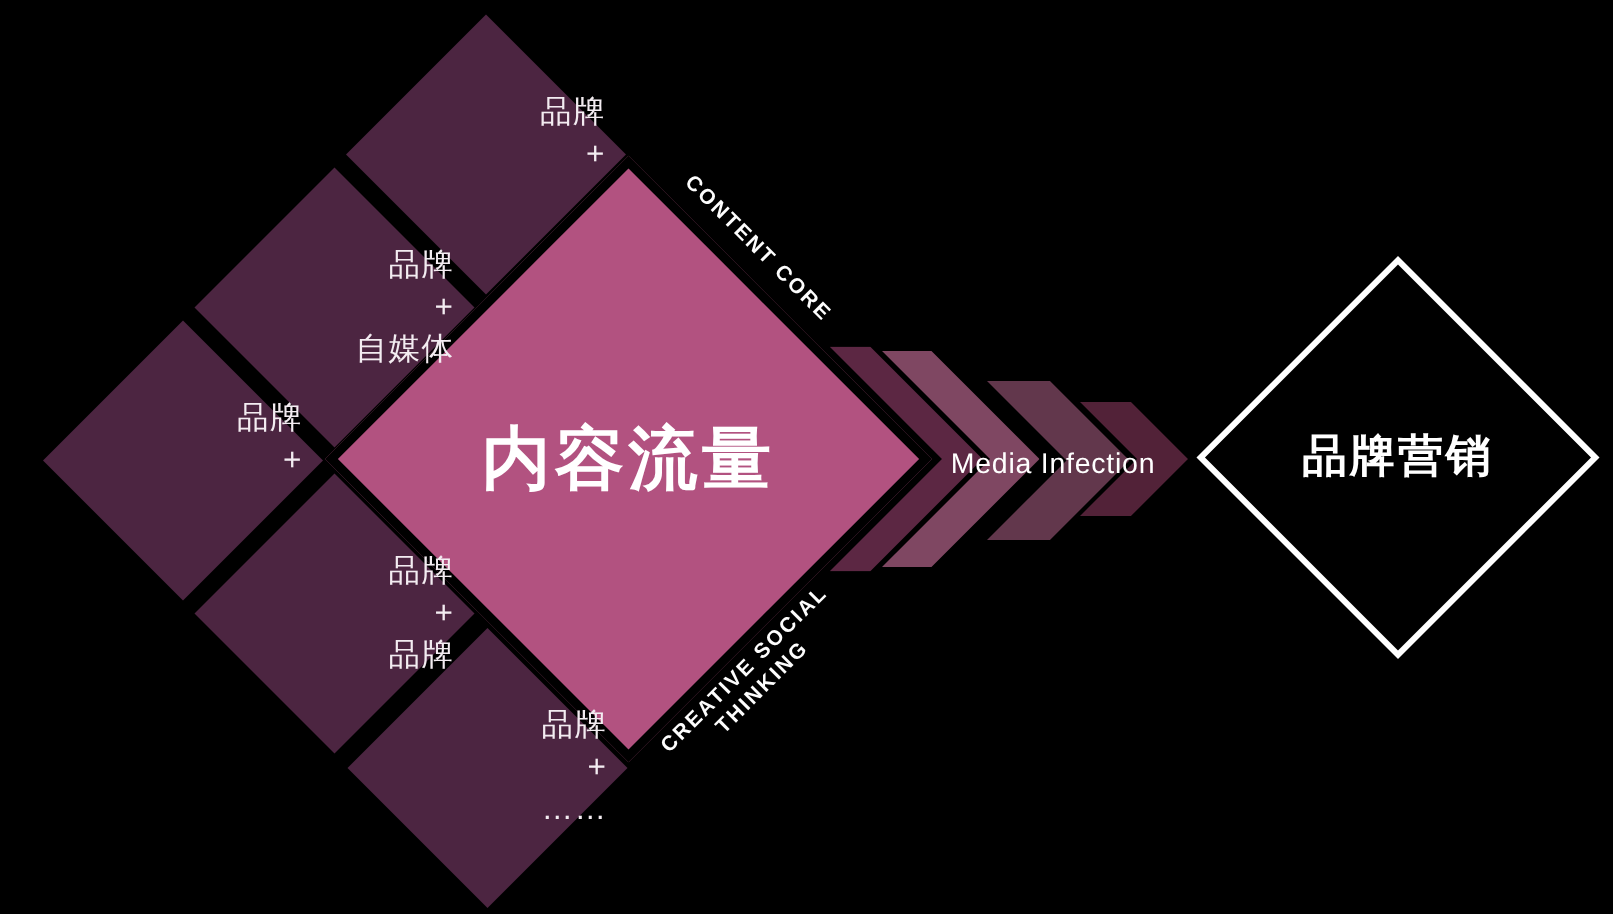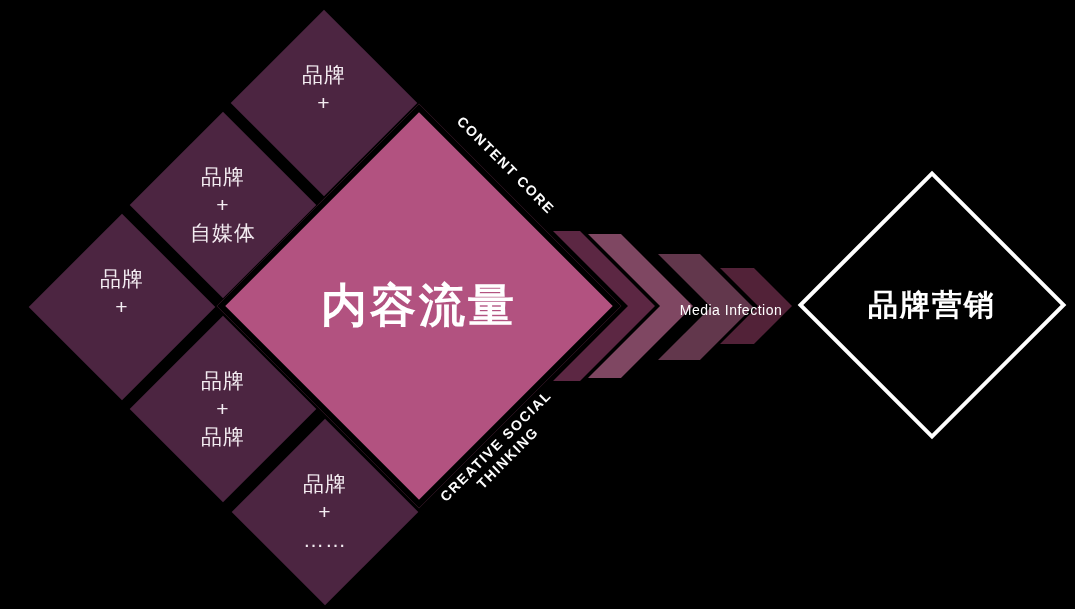--- a/index.html
+++ b/index.html
@@ -24,26 +24,26 @@
          clip-path:polygon(0 0,26.5% 0,100% 50%,26.5% 100%,0 100%,73.5% 50%);}
   .chev2{left:588px;top:234px;width:105px;height:144px;background:rgba(205,115,158,0.62);
          clip-path:polygon(0 0,31.4% 0,100% 50%,31.4% 100%,0 100%,68.6% 50%);}
   .chev3{left:658px;top:254px;width:95px;height:106px;background:rgba(205,115,158,0.48);
          clip-path:polygon(0 0,44.2% 0,100% 50%,44.2% 100%,0 100%,55.8% 50%);}
   .chev4{left:720px;top:268px;width:72px;height:76px;background:rgba(150,62,102,0.55);
          clip-path:polygon(0 0,47.2% 0,100% 50%,47.2% 100%,0 100%,52.8% 50%);}
 
   
   .lbl{position:absolute;text-align:center;z-index:6;}
-  .node-lbl{width:160px;font-size:21px;font-weight:500;line-height:28px;letter-spacing:1px;color:#f3ecf1;}
+  .node-lbl{width:160px;font-size:21px;font-weight:500;line-height:28px;letter-spacing:1px;color:#f3ecf1;text-align:right;}
   .core-lbl{width:400px;left:219px;top:274px;font-size:46px;font-weight:700;letter-spacing:3px;line-height:62px;}
   .edge-lbl{width:230px;font-size:14px;font-weight:600;letter-spacing:1.6px;line-height:17px;color:#fdfdfd;}
   .edge-top{left:391px;top:155px;height:20px;line-height:20px;transform:rotate(45deg);}
   .edge-bottom{left:387px;top:435px;transform:rotate(-45deg);}
-  .media-lbl{width:220px;left:621px;top:298px;font-size:14px;font-weight:400;line-height:24px;letter-spacing:0.5px;}
+  .media-lbl{width:220px;left:592px;top:298px;font-size:19px;font-weight:400;line-height:24px;letter-spacing:0.5px;}
   .out-lbl{width:300px;left:782px;top:284px;font-size:30px;font-weight:600;letter-spacing:2px;line-height:42px;}
 </style>
 </head>
 <body>
 
 <div class="stage">
 
   <div class="diamond d-small" style="left:258px;top:37px;"></div>
   <div class="diamond d-small" style="left:157px;top:139px;"></div>
   <div class="diamond d-small" style="left:56px;top:241px;"></div>

